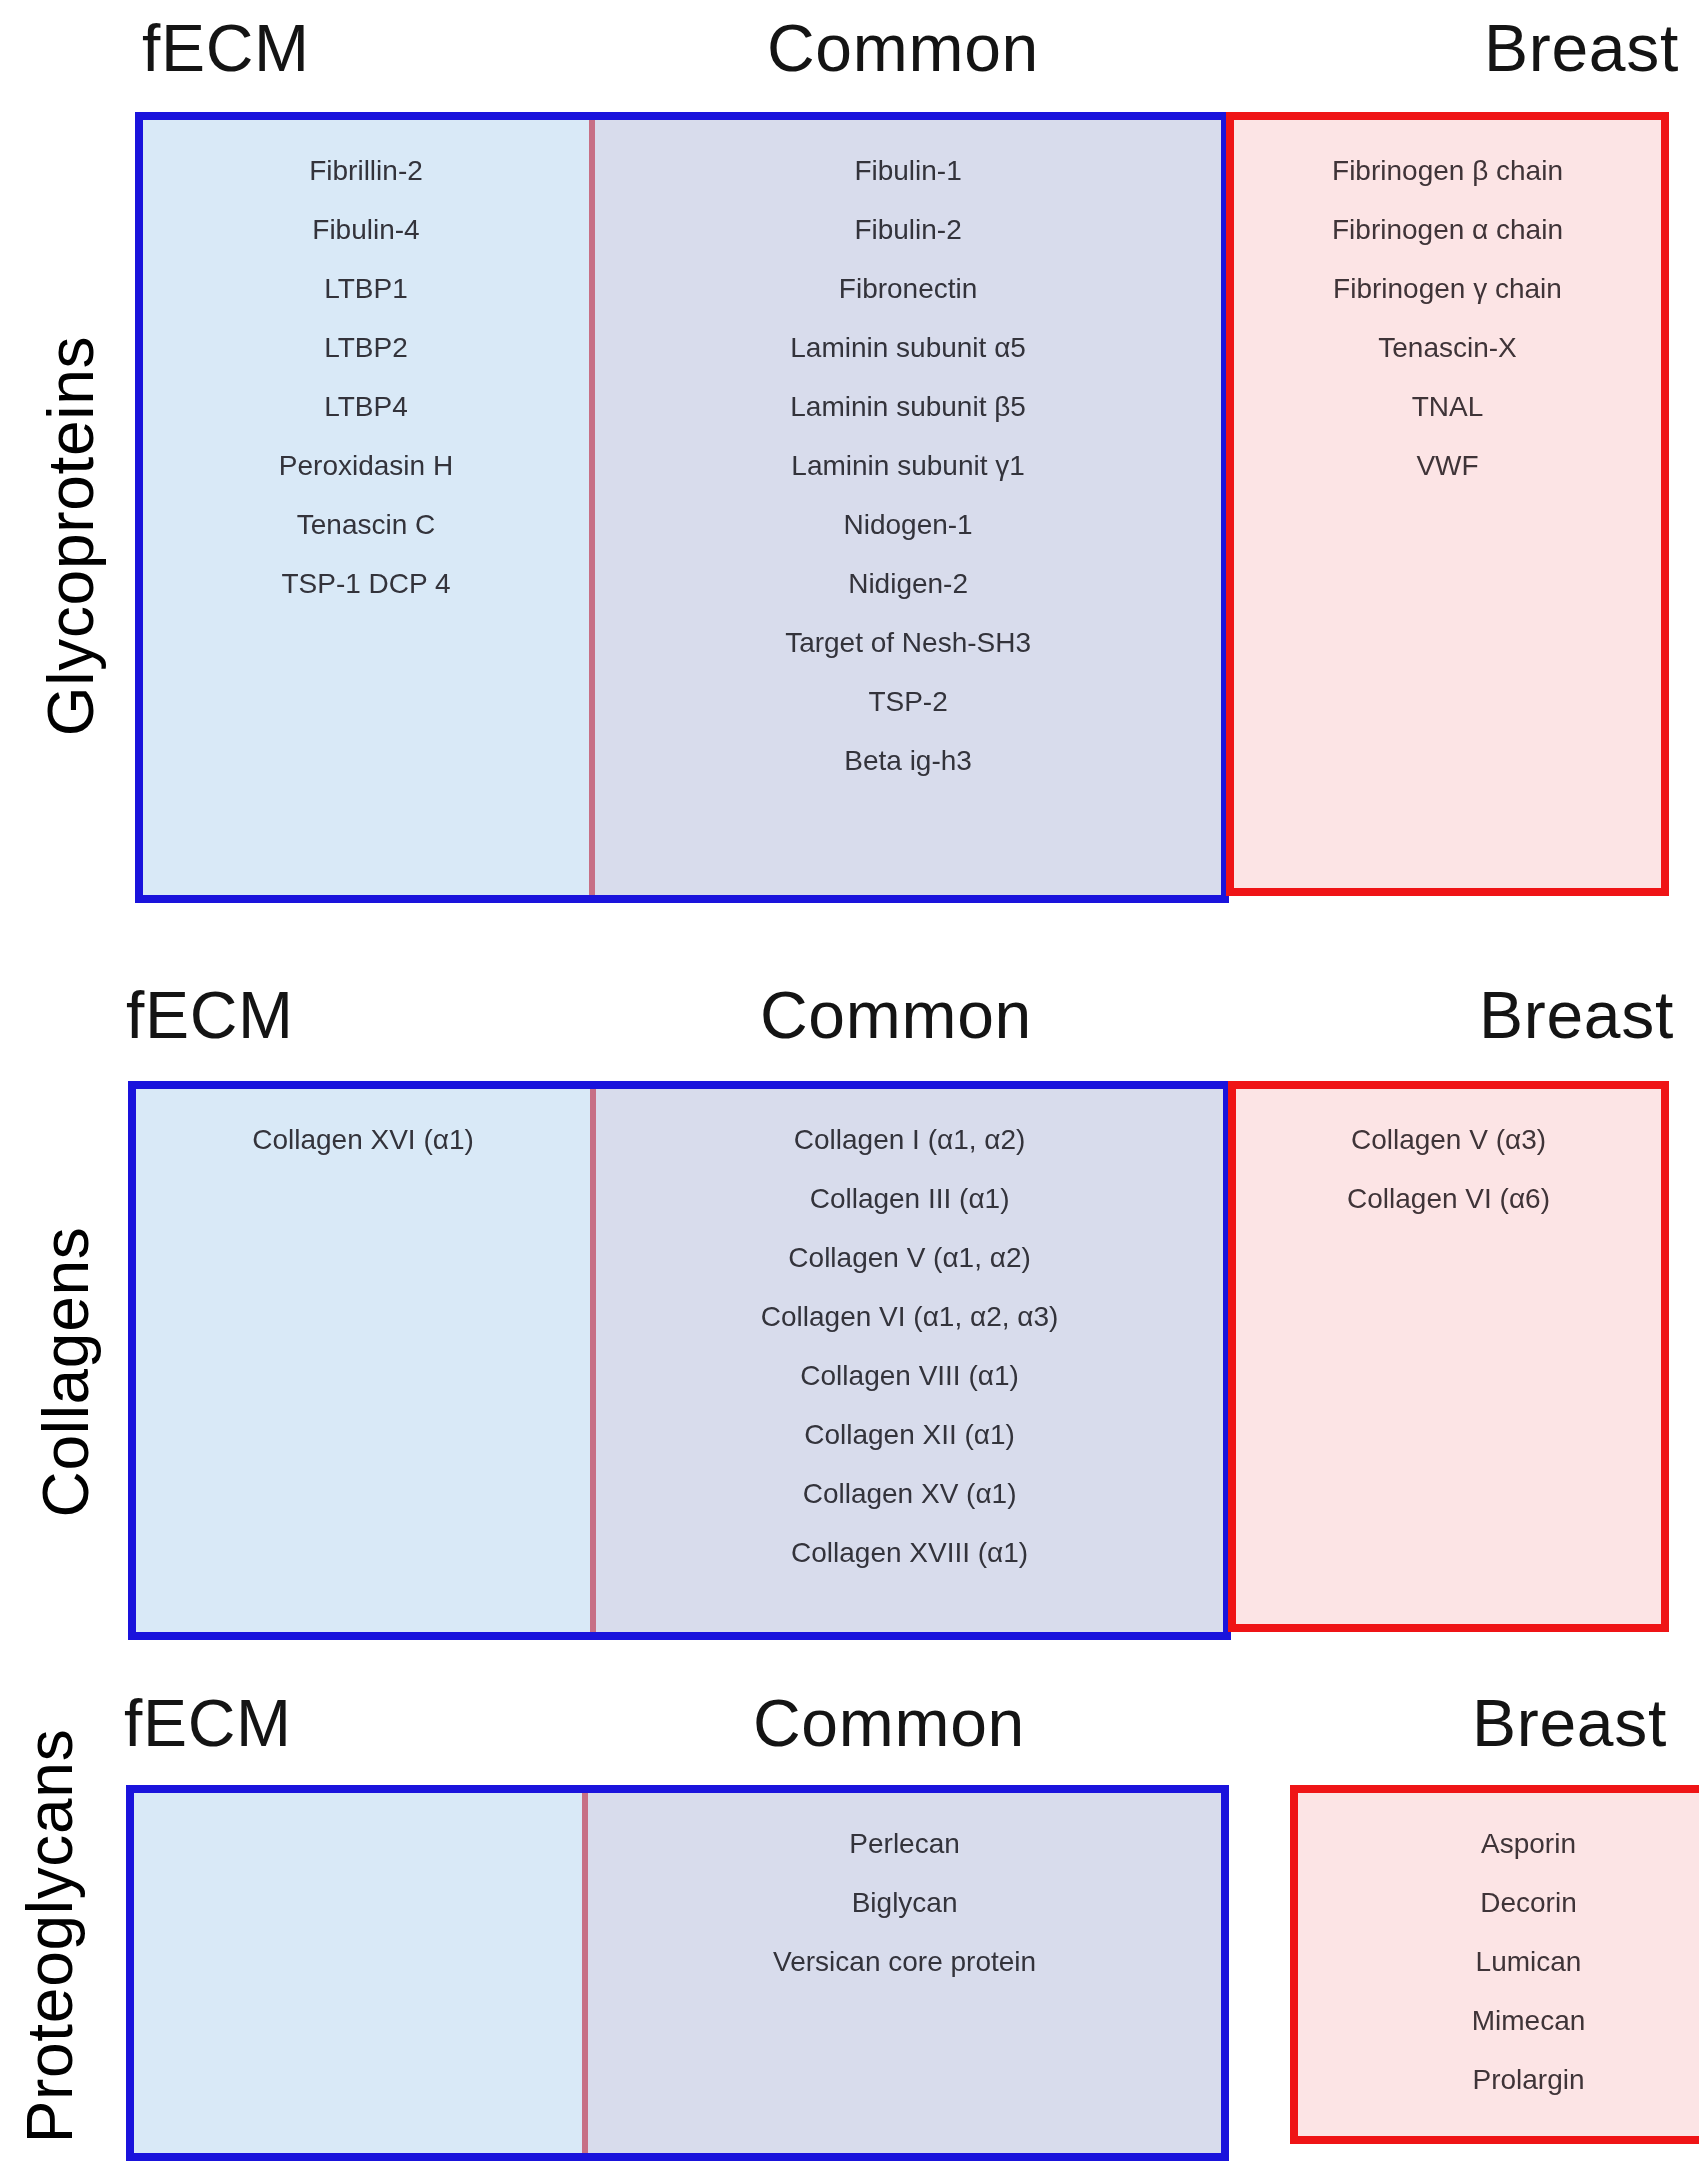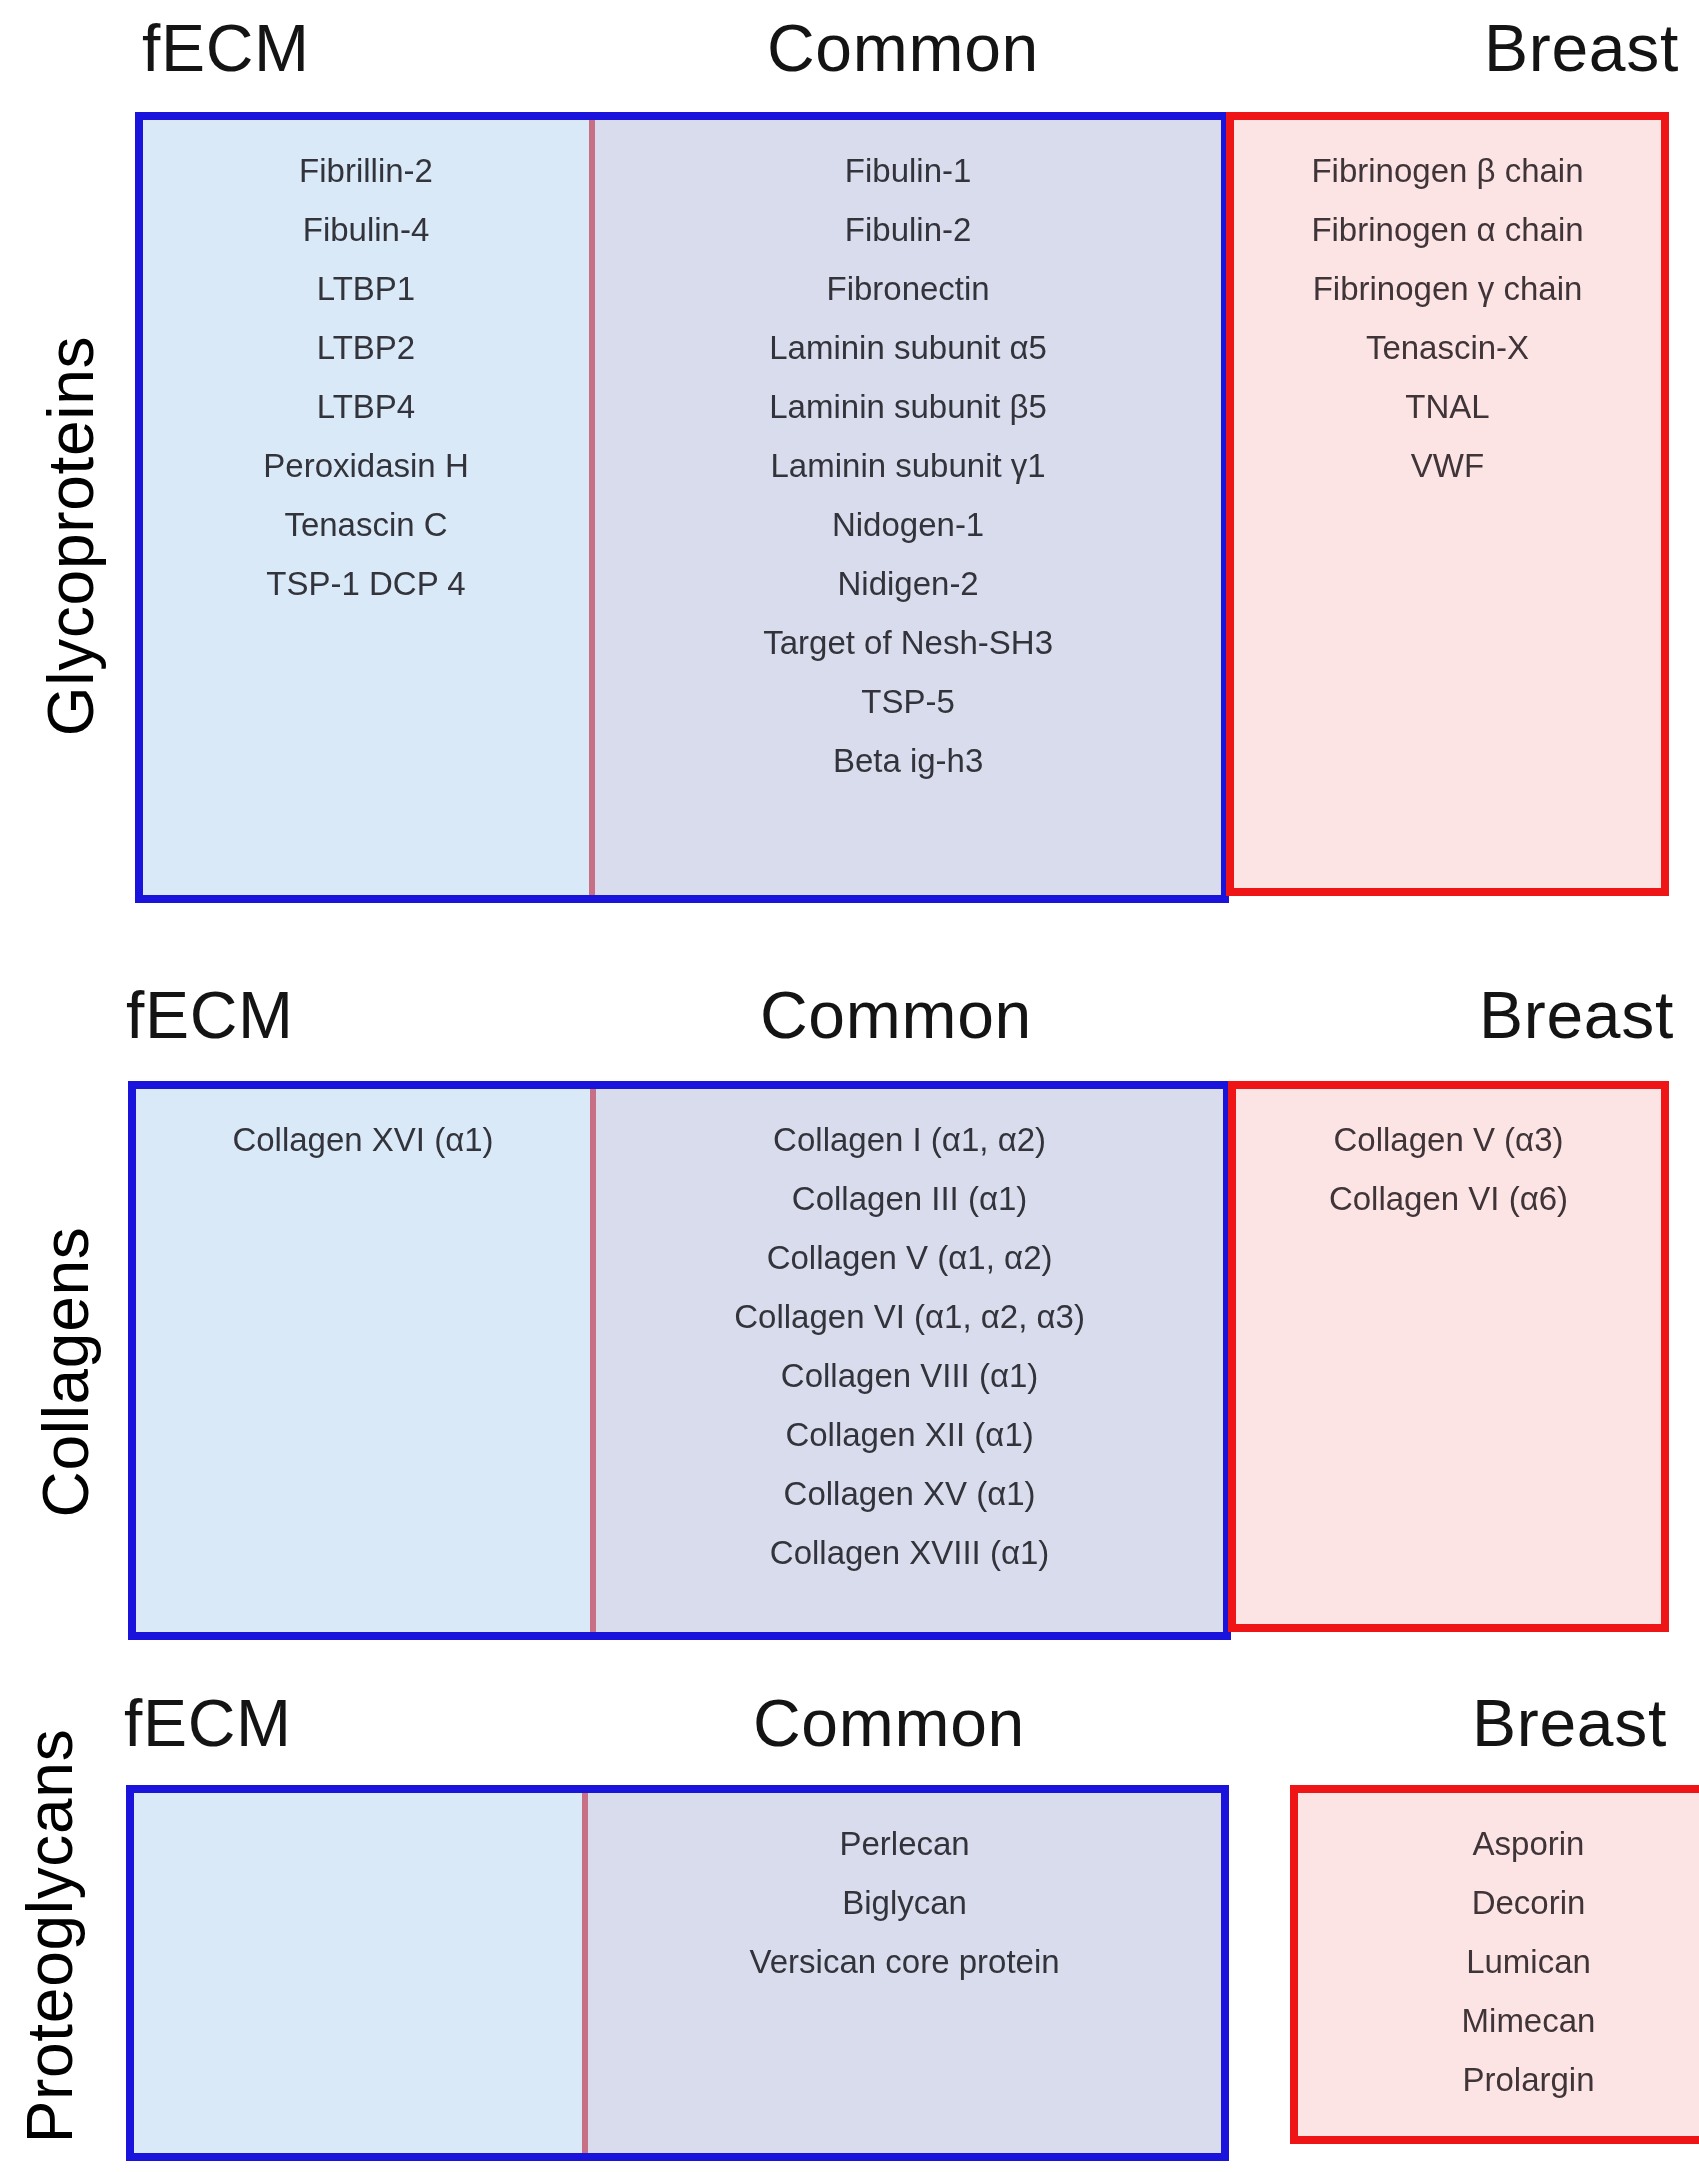--- a/index.html
+++ b/index.html
@@ -48,21 +48,21 @@
     text-align:center;
   }
   .fecol{background:#d9e9f7;}
   .cocol{background:#d8dcec;flex:1;}
   .divider{
     width:6.2px;
     background:#c76f85;
     flex:0 0 auto;
   }
   .item{
-    font-size:33px;
+    font-size:28px;
     line-height:59px;
     color:#33333b;
     white-space:nowrap;
   }
   .redbox .item{color:#3f3438;}
 </style>
 </head>
 <body>
 
 <div class="panel">
@@ -88,21 +88,21 @@
       <div class="col cocol">
           <div class="item">Fibulin-1</div>
           <div class="item">Fibulin-2</div>
           <div class="item">Fibronectin</div>
           <div class="item">Laminin subunit α5</div>
           <div class="item">Laminin subunit β5</div>
           <div class="item">Laminin subunit γ1</div>
           <div class="item">Nidogen-1</div>
           <div class="item">Nidigen-2</div>
           <div class="item">Target of Nesh-SH3</div>
-          <div class="item">TSP-5</div>
+          <div class="item">TSP-2</div>
           <div class="item">Beta ig-h3</div>
         </div>
     </div>
     <div class="redbox" style="left:1091px;top:0;width:443px;height:784px">
       <div class="col">
           <div class="item">Fibrinogen β chain</div>
           <div class="item">Fibrinogen α  chain</div>
           <div class="item">Fibrinogen γ chain</div>
           <div class="item">Tenascin-X</div>
           <div class="item">TNAL</div>

